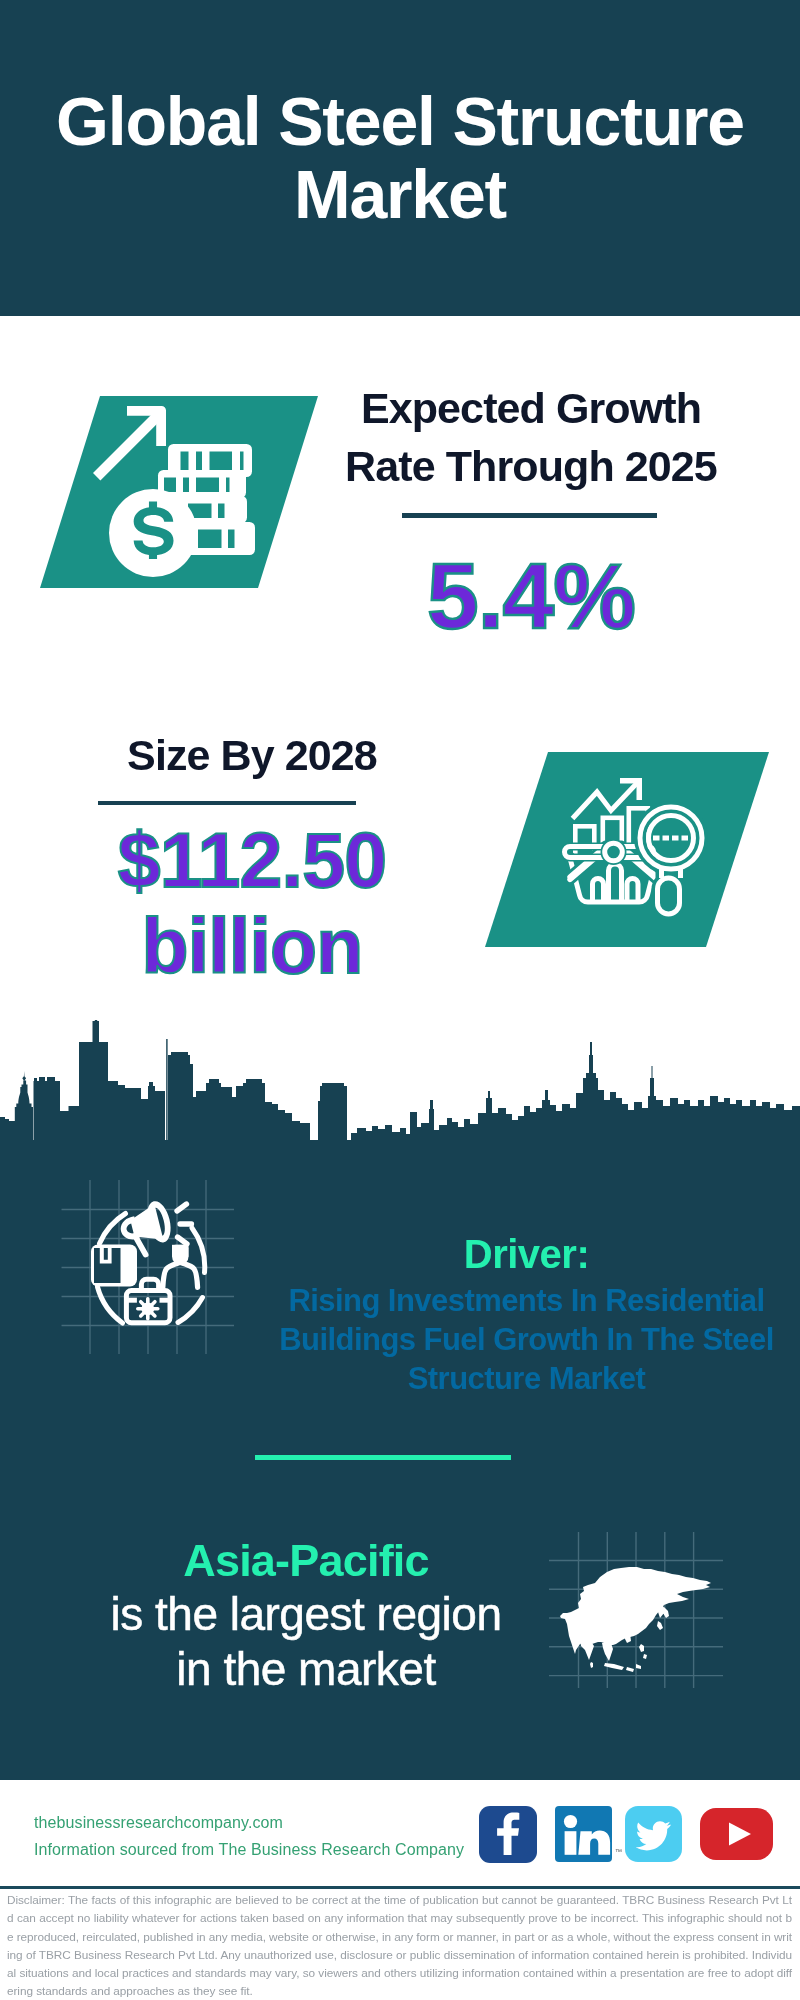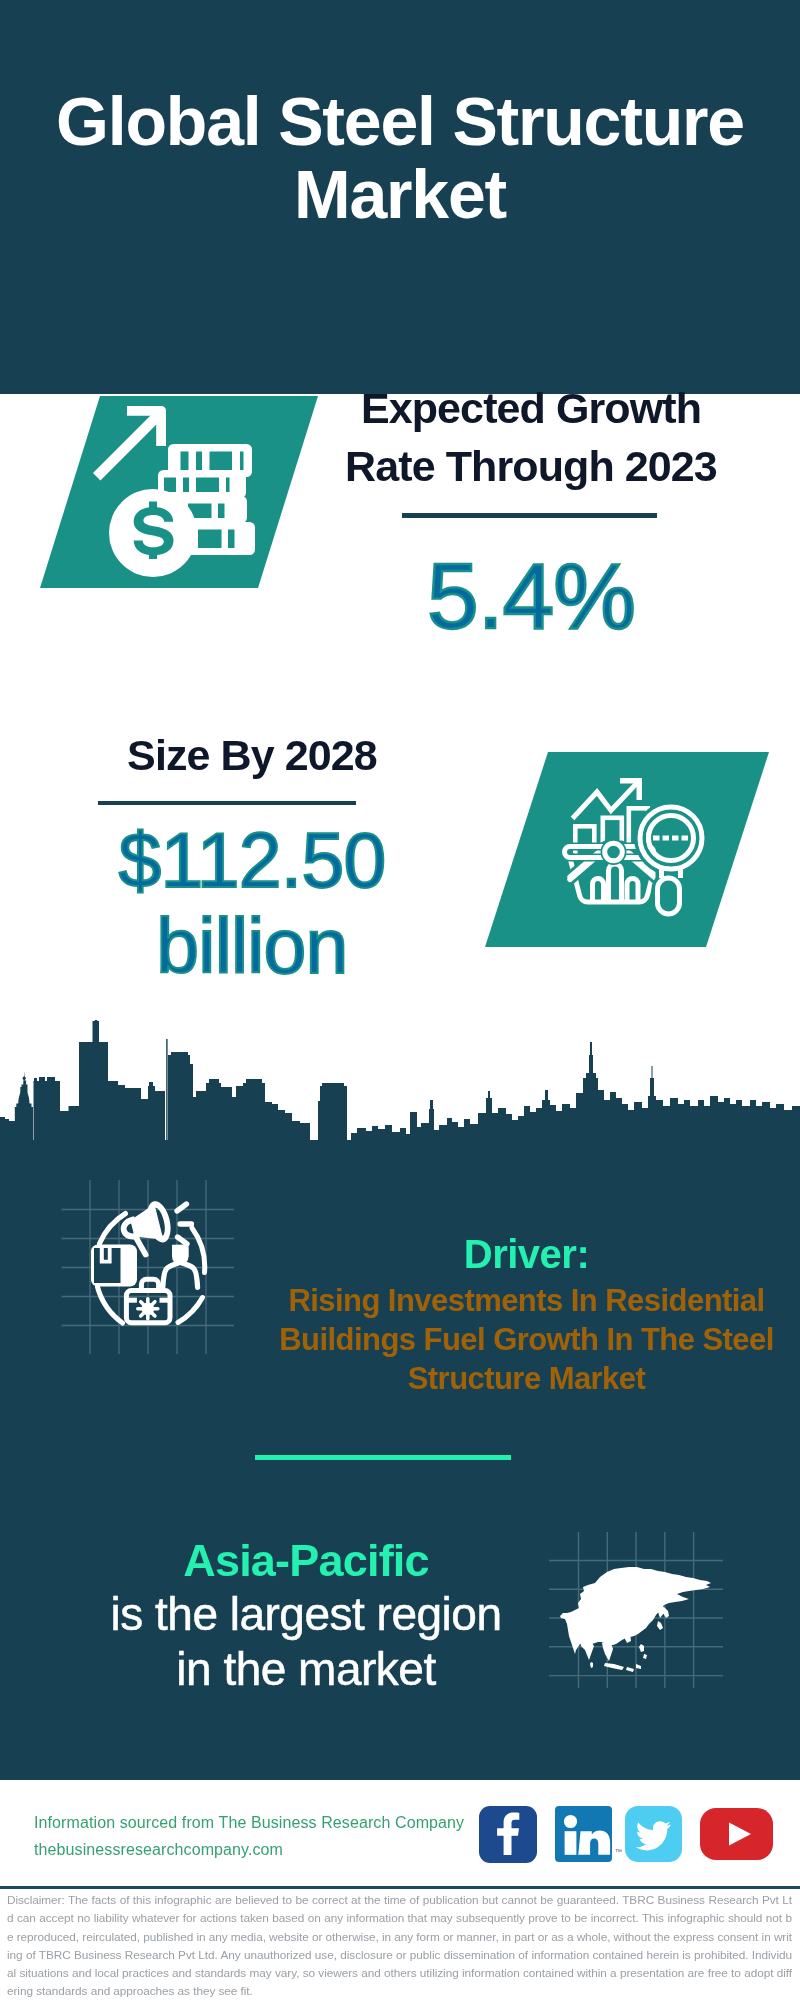--- a/index.html
+++ b/index.html
@@ -1,30 +1,30 @@
 <!DOCTYPE html>
 <html><head>
 <meta charset="utf-8">
 <style>
   html,body{margin:0;padding:0;}
   body{width:800px;height:2000px;background:#ffffff;
        font-family:"Liberation Sans",sans-serif;}
   .page{position:relative;width:800px;height:2000px;overflow:hidden;background:#fff;}
 
   
-  .header{position:absolute;left:0;top:0;width:800px;height:394px;background:#174152;}
+  .header{position:absolute;left:0;top:0;width:800px;height:316px;background:#174152;}
   .header-title{position:absolute;left:40px;top:0;width:720px;height:316px;
         display:flex;align-items:center;justify-content:center;text-align:center;
         color:#ffffff;font-size:68px;font-weight:bold;line-height:1.07;letter-spacing:-1.2px;}
 
   
   .stat{position:absolute;text-align:center;}
   .stat .label{color:#0f172a;font-size:43px;font-weight:bold;line-height:1.34;letter-spacing:-0.9px;}
   .stat .rule{height:4.5px;background:#174152;}
-  .stat .value{color:#0369a1;font-size:93px;font-weight:400;line-height:1.06;letter-spacing:-1px;
+  .stat .value{color:#6d28d9;font-size:93px;font-weight:700;line-height:1.06;letter-spacing:-1px;
         -webkit-text-stroke:2.4px #1a9186;}
 
   .stat1{left:331px;top:380px;width:400px;}
   .stat1 .rule{width:255px;margin:18px 0 0 71px;}
   .stat1 .value{margin-top:29px;}
 
   .stat2{left:52px;top:727px;width:400px;}
   .stat2 .rule{width:258px;margin:16px 0 0 46px;}
   .stat2 .value{margin-top:12px;font-size:77px;line-height:1.12;letter-spacing:-0.8px;-webkit-text-stroke:2px #1a9186;}
 
@@ -32,21 +32,21 @@
 
   
   .skyline{position:absolute;left:0;top:1020px;width:800px;height:130px;}
 
   
   .dark{position:absolute;left:0;top:1140px;width:800px;height:640px;background:#174152;}
 
   .driver-icon{position:absolute;left:55px;top:1172px;width:200px;height:200px;}
   .driver-text{position:absolute;left:270px;top:1192px;width:513px;text-align:center;}
   .driver-title{color:#24f0af;font-size:40px;font-weight:bold;line-height:1.18;letter-spacing:-0.5px;margin-top:39px;}
-  .driver-body{color:#a16207;font-size:31px;font-weight:bold;line-height:1.26;margin-top:3px;letter-spacing:-0.55px;}
+  .driver-body{color:#0369a1;font-size:31px;font-weight:bold;line-height:1.26;margin-top:3px;letter-spacing:-0.55px;}
 
   .mid-rule{position:absolute;left:255px;top:1455px;width:256px;height:5px;background:#24f0af;}
 
   .region-text{position:absolute;left:70px;top:1534px;width:472px;text-align:center;}
   .region-title{color:#24f0af;font-size:45px;font-weight:bold;line-height:1.18;letter-spacing:-0.8px;}
   .region-body{color:#ffffff;font-size:46px;font-weight:400;line-height:1.2;letter-spacing:-0.5px;
         -webkit-text-stroke:0.5px #ffffff;}
   .map-wrap{position:absolute;left:548px;top:1506px;width:182px;height:182px;}
 
   
@@ -113,21 +113,21 @@
                  c0.4 10.1 8.5 16.4 22 16.4 c13.5 0 22.3 -6.5 22.3 -16.1 c0 -9.2 -7.5 -13.5 -20.3 -15.7
                  c-9.7 -1.7 -13.1 -3.5 -13.1 -6.8 c0 -3.7 4.1 -6.1 11 -6.1 c7 0 11.5 2.8 12.1 7.4 h10
                  c-0.5 -9.5 -8.5 -16.4 -22 -16.4 z"></path>
       </g>
     </svg>
   </div>
 
   <div class="stat stat1">
     <div class="label">
         <div>Expected Growth</div>
-        <div>Rate Through 2023</div>
+        <div>Rate Through 2025</div>
       </div>
     <div class="rule"></div>
     <div class="value">
         <div>5.4%</div>
       </div>
   </div>
 
   <div class="pgram" style="left:470px;top:745px;width:310px;height:210px">
     <svg width="310" height="210" viewBox="470 745 310 210" xmlns="http://www.w3.org/2000/svg">
       <polygon points="548,752 769,752 706,947 485,947" fill="#1a9186"></polygon>
@@ -322,22 +322,22 @@
       </g>
       <g fill="#ffffff">
         <path d="M592 1583 L597 1577 L604 1572 L611 1569 L618 1568 L626 1567 L634 1567 L641 1569 L648 1569 L655 1571 L662 1572 L669 1574 L676 1575 L683 1577 L690 1578 L697 1580 L704 1581 L708 1583 L703 1585 L707 1587 L700 1589 L693 1590 L686 1591 L680 1592 L674 1594 L680 1597 L686 1599 L679 1601 L672 1602 L666 1603 L661 1605 L657 1610 L653 1615 L650 1620 L646 1624 L643 1628 L639 1631 L635 1634 L631 1636 L627 1637 L623 1638 L619 1640 L616 1642 L613 1644 L610 1645 L607 1645 L604 1644 L601 1643 L598 1642 L595 1642 L592 1643 L589 1644 L586 1644 L583 1643 L580 1643 L577 1644 L575 1647 L573 1650 L572 1654 L570 1648 L568 1642 L566 1636 L565 1630 L564 1624 L562 1619 L558 1618 L557 1616 L560 1613 L564 1613 L568 1612 L572 1610 L576 1608 L575 1603 L578 1599 L577 1594 L581 1591 L580 1587 L585 1585 Z"></path>
         <path d="M577 1641 L587 1640 L591 1646 L586 1660 L582 1650 L578 1646 Z M599 1643 L608 1643 L610 1649 L606 1661 L602 1654 L600 1648 Z M622 1634 L627 1633 L628 1641 L624 1643 L622 1639 Z M654 1604 L660 1604 L661 1613 L657 1618 L655 1612 Z M661 1607 l4 4 l1 5 l-3 2 l-3 -5 l-1 -5 z M655 1621 l3 2 l2 5 l-3 2 l-3 -4 z M638 1644 l3 2 l0 5 l-3 1 l-2 -5 z M641 1654 l3 1 l-1 4 l-3 -1 z M602 1663 l9 1 l10 3 l-2 3 l-10 -2 l-8 -2 z M624 1667 l7 2 l-1 3 l-7 -2 z M633 1664 l5 2 l0 3 l-5 -1 z M588 1662 l2 1 l0 4 l-2 1 l-1 -4 z"></path>
       </g>
     </svg>
   </div>
 
   <div class="footer-line"></div>
   <div class="src">
+    <div>thebusinessresearchcompany.com</div>
     <div>Information sourced from The Business Research Company</div>
-    <div>thebusinessresearchcompany.com</div>
   </div>
 
   <div class="social">
     <a class="s">
       <svg width="58" height="57" viewBox="0 0 58 57" xmlns="http://www.w3.org/2000/svg" style="display:block">
         <rect x="0" y="0" width="58" height="57" rx="11" fill="#1d4a8f"></rect>
         <path d="M32.5 49 V29.8 h6.5 l1 -7.6 h-7.5 v-4.8 c0 -2.2 0.6 -3.7 3.8 -3.7 h4 v-6.8 c-0.7 -0.1 -3.1 -0.3 -5.9 -0.3 c-5.8 0 -9.8 3.6 -9.8 10.1 v5.5 h-6.5 v7.6 h6.5 V49 z" fill="#ffffff"></path>
       </svg>
     </a>
     <a class="s">

